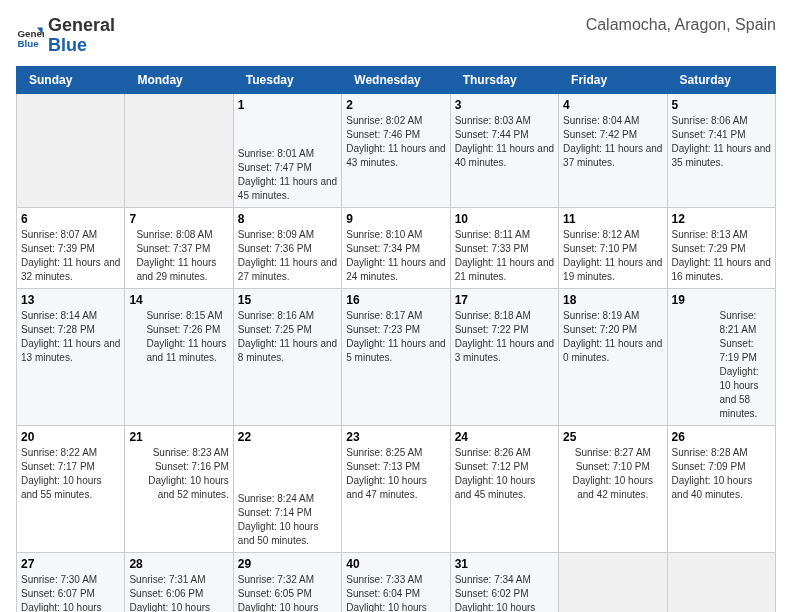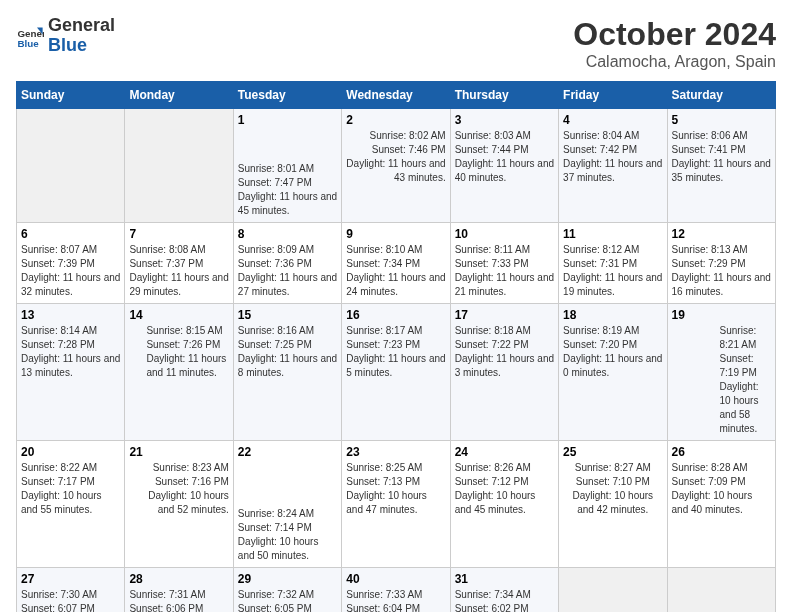--- a/index.html
+++ b/index.html
@@ -47,21 +47,21 @@
       color: #555;
     }
     table {
       width: 100%;
       border-collapse: collapse;
       font-size: 11px;
     }
     thead tr th {
       background-color: #1a5fa8;
       color: #fff;
-      padding: 6px 4px;
+      padding: 6px 12px;
       text-align: left;
       font-size: 12px;
       font-weight: bold;
       border: 1px solid #1a5fa8;
     }
     tbody tr td {
       border: 1px solid #ccc;
       vertical-align: top;
       padding: 4px;
       min-height: 70px;
@@ -100,21 +100,20 @@
       <polygon points="30,8 38,8 38,18" fill="#1a5fa8"></polygon>
     </svg>
     <div>
       <div class="logo-text">
         <div>General</div>
         <div><span>Blue</span></div>
       </div>
     </div>
   </div>
   <div class="title-block">
-    <div class="month-title">October 2024</div>
     <div class="subtitle">Calamocha, Aragon, Spain</div>
   </div>
 </div>
 
 <table>
   <thead>
     <tr>
     <th>Sunday</th>
         <th>Monday</th>
         <th>Tuesday</th>
@@ -129,21 +128,21 @@
         <td class="empty-cell"></td>
         <td class="empty-cell"></td>
         <td>
           <span class="day-num">1</span>
           <div class="day-info" style="white-space: pre-line; margin-top: 35px;">Sunrise: 8:01 AM
 Sunset: 7:47 PM
 Daylight: 11 hours and 45 minutes.</div>
         </td>
         <td>
           <span class="day-num">2</span>
-          <div class="day-info" style="white-space: pre-line; text-align: right;">Sunrise: 8:02 AM
+          <div class="day-info" style="white-space: pre-line;">Sunrise: 8:02 AM
 Sunset: 7:46 PM
 Daylight: 11 hours and 43 minutes.</div>
         </td>
         <td>
           <span class="day-num">3</span>
           <div class="day-info" style="white-space: pre-line;">Sunrise: 8:03 AM
 Sunset: 7:44 PM
 Daylight: 11 hours and 40 minutes.</div>
         </td>
         <td>
@@ -161,21 +160,21 @@
       </tr>
       <tr>
         <td>
           <span class="day-num">6</span>
           <div class="day-info" style="white-space: pre-line;">Sunrise: 8:07 AM
 Sunset: 7:39 PM
 Daylight: 11 hours and 32 minutes.</div>
         </td>
         <td>
           <span class="day-num">7</span>
-          <div class="day-info" style="white-space: pre-line;">Sunrise: 8:08 AM
+          <div class="day-info" style="white-space: pre-line; margin-left: 7px;">Sunrise: 8:08 AM
 Sunset: 7:37 PM
 Daylight: 11 hours and 29 minutes.</div>
         </td>
         <td>
           <span class="day-num">8</span>
           <div class="day-info" style="white-space: pre-line;">Sunrise: 8:09 AM
 Sunset: 7:36 PM
 Daylight: 11 hours and 27 minutes.</div>
         </td>
         <td>
@@ -186,21 +185,21 @@
         </td>
         <td>
           <span class="day-num">10</span>
           <div class="day-info" style="white-space: pre-line;">Sunrise: 8:11 AM
 Sunset: 7:33 PM
 Daylight: 11 hours and 21 minutes.</div>
         </td>
         <td>
           <span class="day-num">11</span>
           <div class="day-info" style="white-space: pre-line;">Sunrise: 8:12 AM
-Sunset: 7:31 PM
+Sunset: 7:10 PM
 Daylight: 11 hours and 19 minutes.</div>
         </td>
         <td>
           <span class="day-num">12</span>
           <div class="day-info" style="white-space: pre-line;">Sunrise: 8:13 AM
 Sunset: 7:29 PM
 Daylight: 11 hours and 16 minutes.</div>
         </td>
       </tr>
       <tr>

